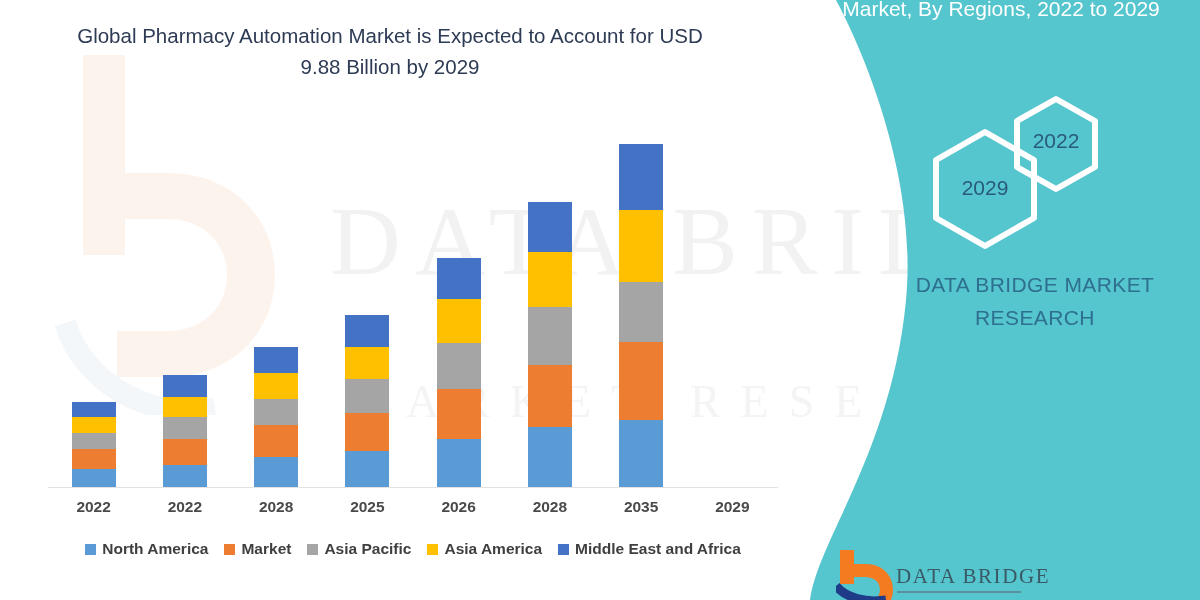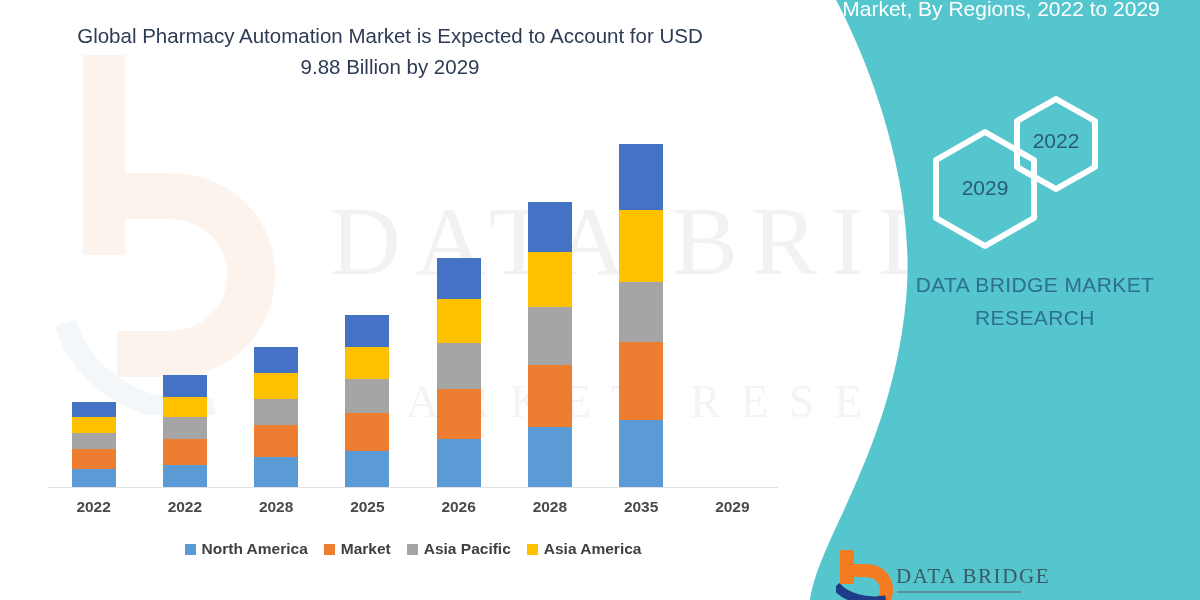--- a/index.html
+++ b/index.html
@@ -221,20 +221,24 @@
       <span class="legend-label">Market</span>
     </div>
     <div class="legend-item">
       <span class="legend-swatch" style="background: rgb(165, 165, 165);"></span>
       <span class="legend-label">Asia Pacific</span>
     </div>
     <div class="legend-item">
       <span class="legend-swatch" style="background: rgb(255, 192, 0);"></span>
       <span class="legend-label">Asia America</span>
     </div>
+    <div class="legend-item">
+      <span class="legend-swatch" style="background: rgb(68, 114, 196);"></span>
+      <span class="legend-label">Middle East and Africa</span>
+    </div>
   </div>
 
 <div id="teal-panel">
   <svg width="430" height="600" viewBox="0 0 430 600">
     <path d="M66 0 C 66 0, 150 150, 136 300 C 122 450, 48 540, 40 600 L 430 600 L 430 0 Z" fill="#55C5CE"></path>
   </svg>
 </div>
 
 <div id="panel-title">Market, By Regions, 2022 to 2029</div>
 

